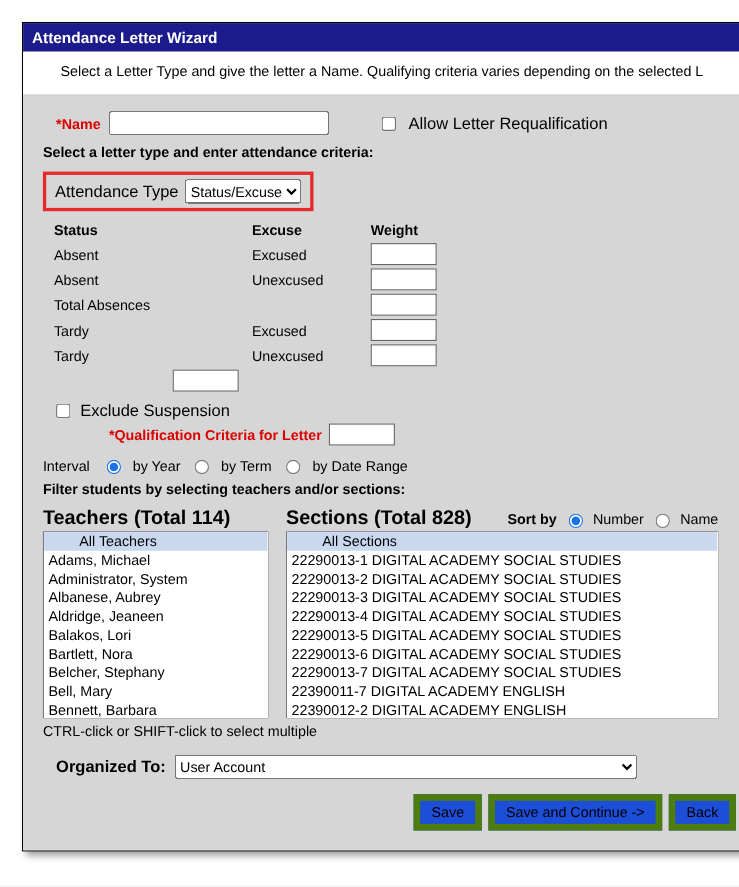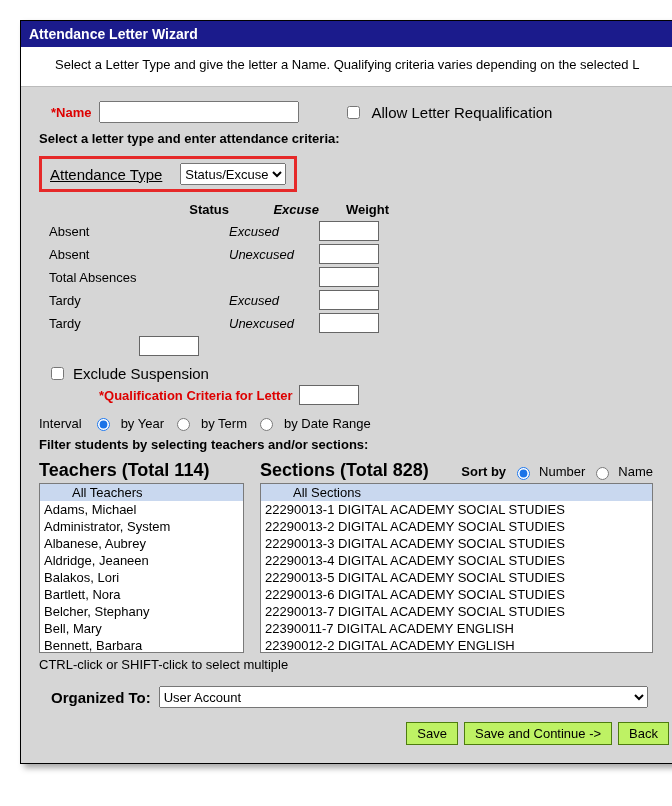--- a/index.html
+++ b/index.html
@@ -26,24 +26,24 @@
 label { font-size: 15px; }
 input[type="text"].wide { width: 200px; height: 22px; font-size: 13px; }
 input[type="text"].narrow { width: 60px; height: 20px; font-size: 12px; border:1px solid #666; }
 .section-heading { font-weight: bold; font-size: 13px; margin: 8px 0 6px 0; }
 .att-type-box {
   border: 3px solid #e62929; display: inline-flex; align-items: center;
   padding: 4px 8px; margin: 4px 0 10px 0; background: #d6d6d6;
 }
 select { font-size: 13px; height: 22px; }
 .criteria-table { margin-left: 10px; }
-.criteria-table .thead { display: flex; font-weight: bold; font-size: 13px; margin-bottom: 4px; text-align: right; }
+.criteria-table .thead { display: flex; font-weight: bold; font-size: 13px; margin-bottom: 4px; }
 .criteria-table .trow { display: flex; align-items: center; margin-bottom: 3px; font-size: 13px; }
 .col-status { width: 180px; }
-.col-excuse { width: 90px; font-style: italic; }
+.col-excuse { width: 108px; }
 .col-weight { width: 70px; }
 .checkbox-row { display: flex; align-items: center; font-size: 13px; margin: 8px 0 2px 8px; gap:6px;}
 .qual-row { display: flex; align-items: center; font-size: 13px; margin-left: 60px; margin-bottom:10px; gap:6px;}
 .interval-row { display: flex; align-items: center; font-size: 13px; gap:8px; margin-bottom:6px;}
 .filter-heading { font-weight: bold; font-size: 13px; margin: 6px 0 8px 0; }
 .filters { display: flex; gap: 16px; align-items: flex-start; }
 .filter-col { flex: 0 0 auto; }
 .listbox {
   background: #fff; border: 1px solid #7a7a7a; font-size: 13px;
   overflow-y: scroll;
@@ -51,24 +51,24 @@
 .teachers-box { width: 205px; height: 170px; }
 .sections-box { width: 393px; height: 170px; }
 .listbox .listitem {
   padding: 1px 4px; cursor: default; white-space: nowrap; overflow: hidden;
 }
 .listbox .listitem.selected { background: #c9d8ef; padding-left: 32px; }
 .list-header { font-weight: bold; font-size: 18px; margin-bottom: 2px; }
 .sortby { display: flex; align-items: center; gap: 6px; font-size: 13px; font-weight: bold; }
 .hint { font-size: 13px; margin-top: 4px; }
 .org-row { display: flex; align-items: center; gap: 8px; font-size: 13px; margin: 14px 0 0 12px; }
-.org-row select { width: 489px; }
+.org-row select { width: 420px; }
 .buttons { display: flex; justify-content: flex-end; gap: 6px; margin-top: 14px; }
 .buttons button {
-  font-size: 13px; padding: 3px 10px; background: #bef264; border: 1px solid #4d7c0f; cursor: pointer;
+  font-size: 13px; padding: 3px 10px; background: #1d4ed8; border: 6px solid #4d7c0f; cursor: pointer;
 }
 input[type="radio"],input[type="checkbox"] { accent-color: #1a73e8; }
 .sections-header-row { display:flex; justify-content:space-between; align-items:center; width:393px; }
 </style>
 </head>
 <body>
 
 <div class="window">
   <div class="titlebar">Attendance Letter Wizard</div>
   <div class="intro">Select a Letter Type and give the letter a Name. Qualifying criteria varies depending on the selected L</div>
@@ -79,21 +79,21 @@
       <span class="req">*Name</span>
       <input type="text" class="wide" value="" style="">
       <span style="width:28px;"></span>
       <input type="checkbox" style="">
       <label>Allow Letter Requalification</label>
     </div>
 
     <div class="section-heading">Select a letter type and enter attendance criteria:</div>
 
     <div class="att-type-box">
-      <label style="margin-right:18px;text-decoration:underline;">Attendance Type</label>
+      <label style="margin-right:6px;">Attendance Type</label>
       <select>
         <option>Status/Excuse</option>
       </select>
     </div>
 
     <div class="criteria-table">
       <div class="thead">
         <div class="col-status">Status</div>
         <div class="col-excuse">Excuse</div>
         <div class="col-weight">Weight</div>

